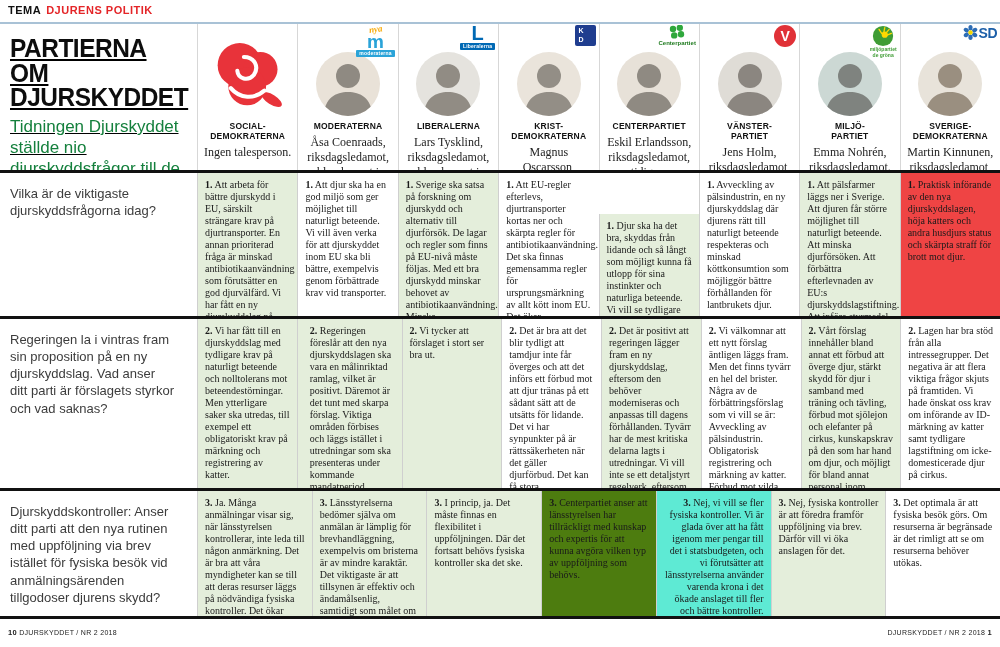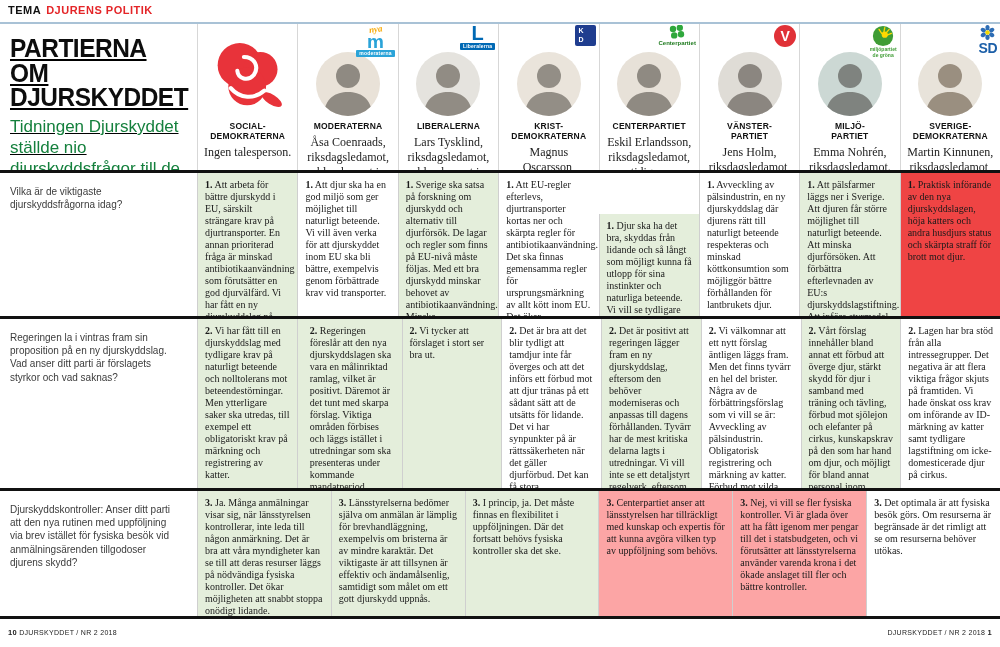--- a/index.html
+++ b/index.html
@@ -11,21 +11,21 @@
   .masthead .topic{color:#e42528;}
   .mast-rule{height:2px;background:#a9c2d6;margin:0;}
   
   .row{display:flex;width:1000px;box-sizing:border-box;}
   .head-row{height:146px;}
   .r1{height:143px;}
   .r2{height:169px;}
   .r3{height:125px;}
   .hrule{height:3px;background:#111;}
   .qcol{width:197px;min-width:197px;box-sizing:border-box;padding:8px 22px 0 10px;overflow:hidden;}
-  .question-text{margin:4px 0 0 0;font-size:10px;line-height:1.32;color:#3c3c3c;}
+  .question-text{margin:4px 0 0 0;font-size:13px;line-height:1.32;color:#3c3c3c;}
   
   .intro{padding:10px 14px 0 10px;text-decoration:underline;}
   .big-title{font-size:26px;line-height:.95;font-weight:bold;color:#0d0d0d;letter-spacing:-.5px;
              transform:scaleX(.94);transform-origin:left;white-space:pre-line;margin:2px 0 6px 0;}
   .subtitle{font-size:17px;line-height:1.24;color:#15803d;margin:0 0 7px 0;}
   
   .hcell{flex:1;position:relative;box-sizing:border-box;border-left:1px solid #d7d7d7;
          text-align:center;padding:2px 4px 0 4px;overflow:hidden;}
   .logo{position:absolute;top:1px;right:3px;z-index:2;display:flex;flex-direction:column;align-items:center;line-height:1;}
   .avatar{width:64px;height:64px;border-radius:50%;margin:26px auto 0 auto;overflow:hidden;position:relative;}
@@ -41,21 +41,21 @@
   .logo-l .lletter{font-weight:bold;color:#0069b4;font-size:20px;line-height:.85;}
   .logo-l .chip{background:#0069b4;}
   .logo-kd{width:21px;height:21px;background:#1f3d8f;border-radius:2px;color:#fff;font-weight:bold;
            font-size:7px;line-height:1.2;display:flex;flex-direction:column;align-items:flex-start;justify-content:center;padding-left:4px;box-sizing:border-box;}
   .logo-c svg{width:20px;height:14px;}
   .logo-c .ctext{color:#1e7a1e;font-weight:bold;font-size:6px;margin-top:1px;}
   .logo-v{width:22px;height:22px;border-radius:50%;background:#e03137;color:#fff;font-weight:bold;
           font-size:14px;display:flex;align-items:center;justify-content:center;}
   .logo-mp svg{width:22px;height:22px;}
   .logo-mp .mptext{color:#3f9c35;font-weight:bold;font-size:5px;line-height:1.1;white-space:pre-line;}
-  .logo-sd{flex-direction:column;align-items:center;gap:1px;}
+  .logo-sd{flex-direction:row;align-items:center;gap:1px;}
   .logo-sd svg{width:15px;height:15px;}
   .logo-sd .sdtext{color:#1c5fa8;font-weight:bold;font-size:14px;letter-spacing:-.5px;}
   
   .cell{flex:1;box-sizing:border-box;border-left:1px solid #cfcfcf;padding:6px 7px 4px 7px;overflow:hidden;background:#fff;}
   .cell p{margin:0;font-family:"Liberation Serif",serif;font-size:10px;line-height:1.2;color:#1a1a1a;}
   .cell .num{font-weight:bold;}
   
   .footer{display:flex;justify-content:space-between;padding:9px 8px 0 8px;font-size:7px;color:#222;letter-spacing:.3px;}
   .footer b{font-size:7.5px;}
 </style>
@@ -304,25 +304,28 @@
       </div>
     <div class="cell" style="background: rgb(228, 238, 219);">
         <p><b class="num">3.</b> <span>Ja. Många anmälningar visar sig, när länsstyrelsen kontrollerar, inte leda till någon anmärkning. Det är bra att våra myndigheter kan se till att deras resurser läggs på nödvändiga fysiska kontroller. Det ökar möjligheten att snabbt stoppa onödigt lidande.</span></p>
       </div>
     <div class="cell" style="background: rgb(228, 238, 219);">
         <p><b class="num">3.</b> <span>Länsstyrelserna bedömer själva om anmälan är lämplig för brevhandläggning, exempelvis om bristerna är av mindre karaktär. Det viktigaste är att tillsynen är effektiv och ändamålsenlig, samtidigt som målet om ett gott djurskydd uppnås.</span></p>
       </div>
     <div class="cell" style="background: rgb(228, 238, 219);">
         <p><b class="num">3.</b> <span>I princip, ja. Det måste finnas en flexibilitet i uppföljningen. Där det fortsatt behövs fysiska kontroller ska det ske.</span></p>
       </div>
-    <div class="cell" style="background: #fca5a5;">
+    <div class="cell" style="background: #4d7c0f;">
         <p><b class="num">3.</b> <span>Centerpartiet anser att länsstyrelsen har tillräckligt med kunskap och expertis för att kunna avgöra vilken typ av uppföljning som behövs.</span></p>
       </div>
-    <div class="cell" style="background: #fca5a5;">
+    <div class="cell" style="background: #5eead4; text-align: right;">
         <p><b class="num">3.</b> <span>Nej, vi vill se fler fysiska kontroller. Vi är glada över att ha fått igenom mer pengar till det i statsbudgeten, och vi förutsätter att länsstyrelserna använder varenda krona i det ökade anslaget till fler och bättre kontroller.</span></p>
+      </div>
+    <div class="cell" style="background: rgb(228, 238, 219);">
+        <p><b class="num">3.</b> <span>Nej, fysiska kontroller är att föredra framför uppföljning via brev. Därför vill vi öka anslagen för det.</span></p>
       </div>
     <div class="cell" style="background: rgb(255, 255, 255);">
         <p><b class="num">3.</b> <span>Det optimala är att fysiska besök görs. Om resurserna är begränsade är det rimligt att se om resurserna behöver utökas.</span></p>
       </div>
   </div>
 
   <div class="hrule"></div>
 
   <div class="footer">
     <div><b>10</b> <span>DJURSKYDDET / NR 2 2018</span></div>

